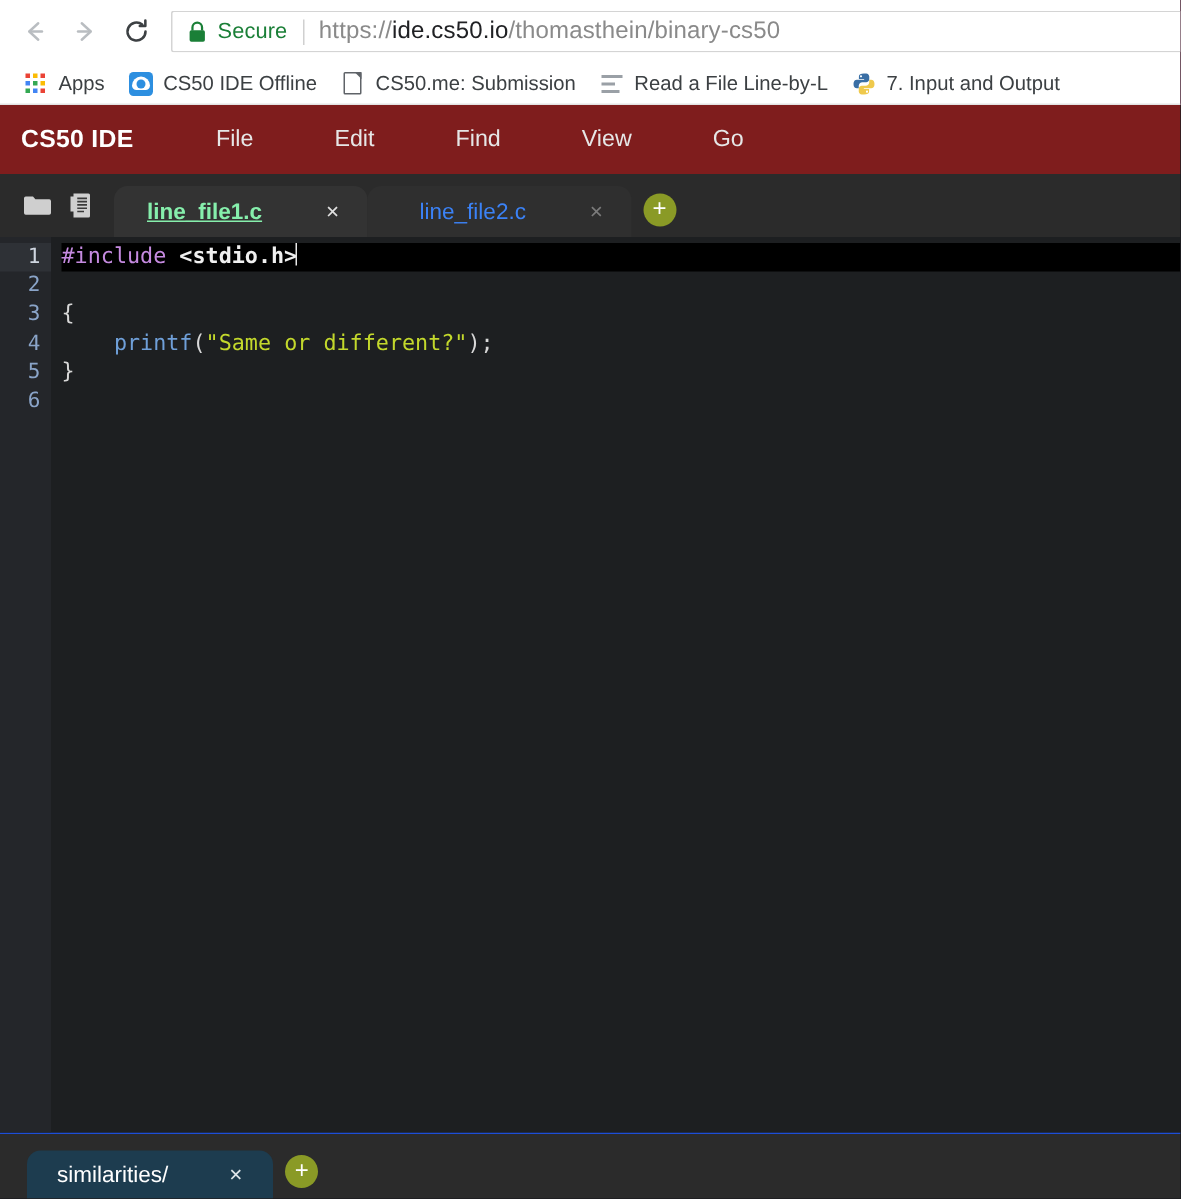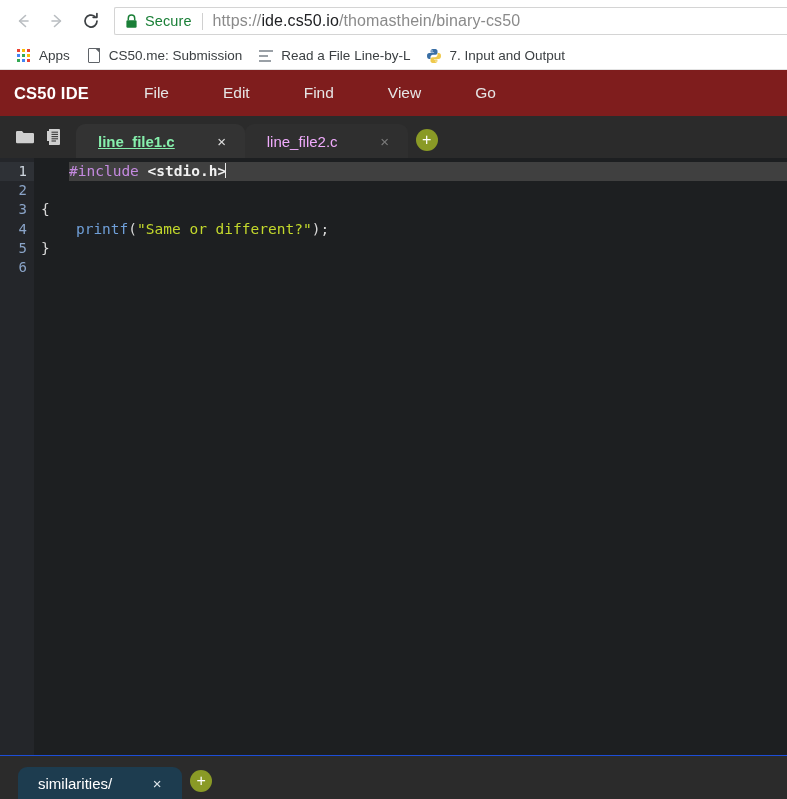--- a/index.html
+++ b/index.html
@@ -214,21 +214,21 @@
     flex: 0 0 auto;
     position: relative;
   }
   .file-tab.active { background: #333333; }
   .file-tab.inactive { background: #2f2f2f; }
   .file-tab .tab-label {
     font-size: 15px;
     white-space: nowrap;
   }
   .file-tab.active .tab-label { color: #86efac; font-weight: bold; text-decoration: underline; }
-  .file-tab.inactive .tab-label { color: #f0abfc; }
+  .file-tab.inactive .tab-label { color: #3b82f6; margin-left: 13px; }
   .tab-close {
     width: 30px; height: 30px;
     margin: 0 8px 0 32px;
     display: flex; align-items: center; justify-content: center;
     font-size: 15px;
     line-height: 1;
   }
   .file-tab.active .tab-close { color: #e0e0e0; }
   .file-tab.inactive .tab-close { color: #7b7b7b; }
   .plus-btn {
@@ -274,21 +274,21 @@
     padding-left: 7px;
     font-family: "DejaVu Sans Mono", monospace;
     font-size: 14.5px;
     overflow: hidden;
   }
   #code .code-line {
     height: 19.2px;
     line-height: 19.2px;
     white-space: pre;
   }
-  #code .code-line.active { background: #404040; margin-left: 28px; }
+  #code .code-line.active { background: #000000; }
   .t-pre   { color: #c58ae0; }
   .t-hdr   { color: #f0f0f0; font-weight: bold; }
   .t-kw    { color: #b294de; }
   .t-fn    { color: #ffffff; font-weight: bold; }
   .t-call  { color: #6f9fd8; }
   .t-punct { color: #d8d8d8; }
   .t-str   { color: #c3d82c; }
   .t-plain { color: #d8d8d8; }
   .caret {
     display: inline-block;
@@ -377,20 +377,28 @@
             <i style="background:#34a853"></i>
             <i style="background:#fbbc04"></i>
           <i style="background:#34a853"></i>
             <i style="background:#4285f4"></i>
             <i style="background:#ea4335"></i>
         </span>
       </span>
       <span class="bm-label">Apps</span>
     </div>
 
+    <div class="bookmark">
+      <span class="bm-icon">
+        <span class="sq-ide">
+            <span class="cloud"></span>
+          </span>
+      </span>
+      <span class="bm-label">CS50 IDE Offline</span>
+    </div>
 
     <div class="bookmark">
       <span class="bm-icon">
         <span class="doc-icon">
             <span class="body"></span>
             <span class="fold"></span>
           </span>
       </span>
       <span class="bm-label bm-faded">CS50.me: Submission</span>
     </div>

